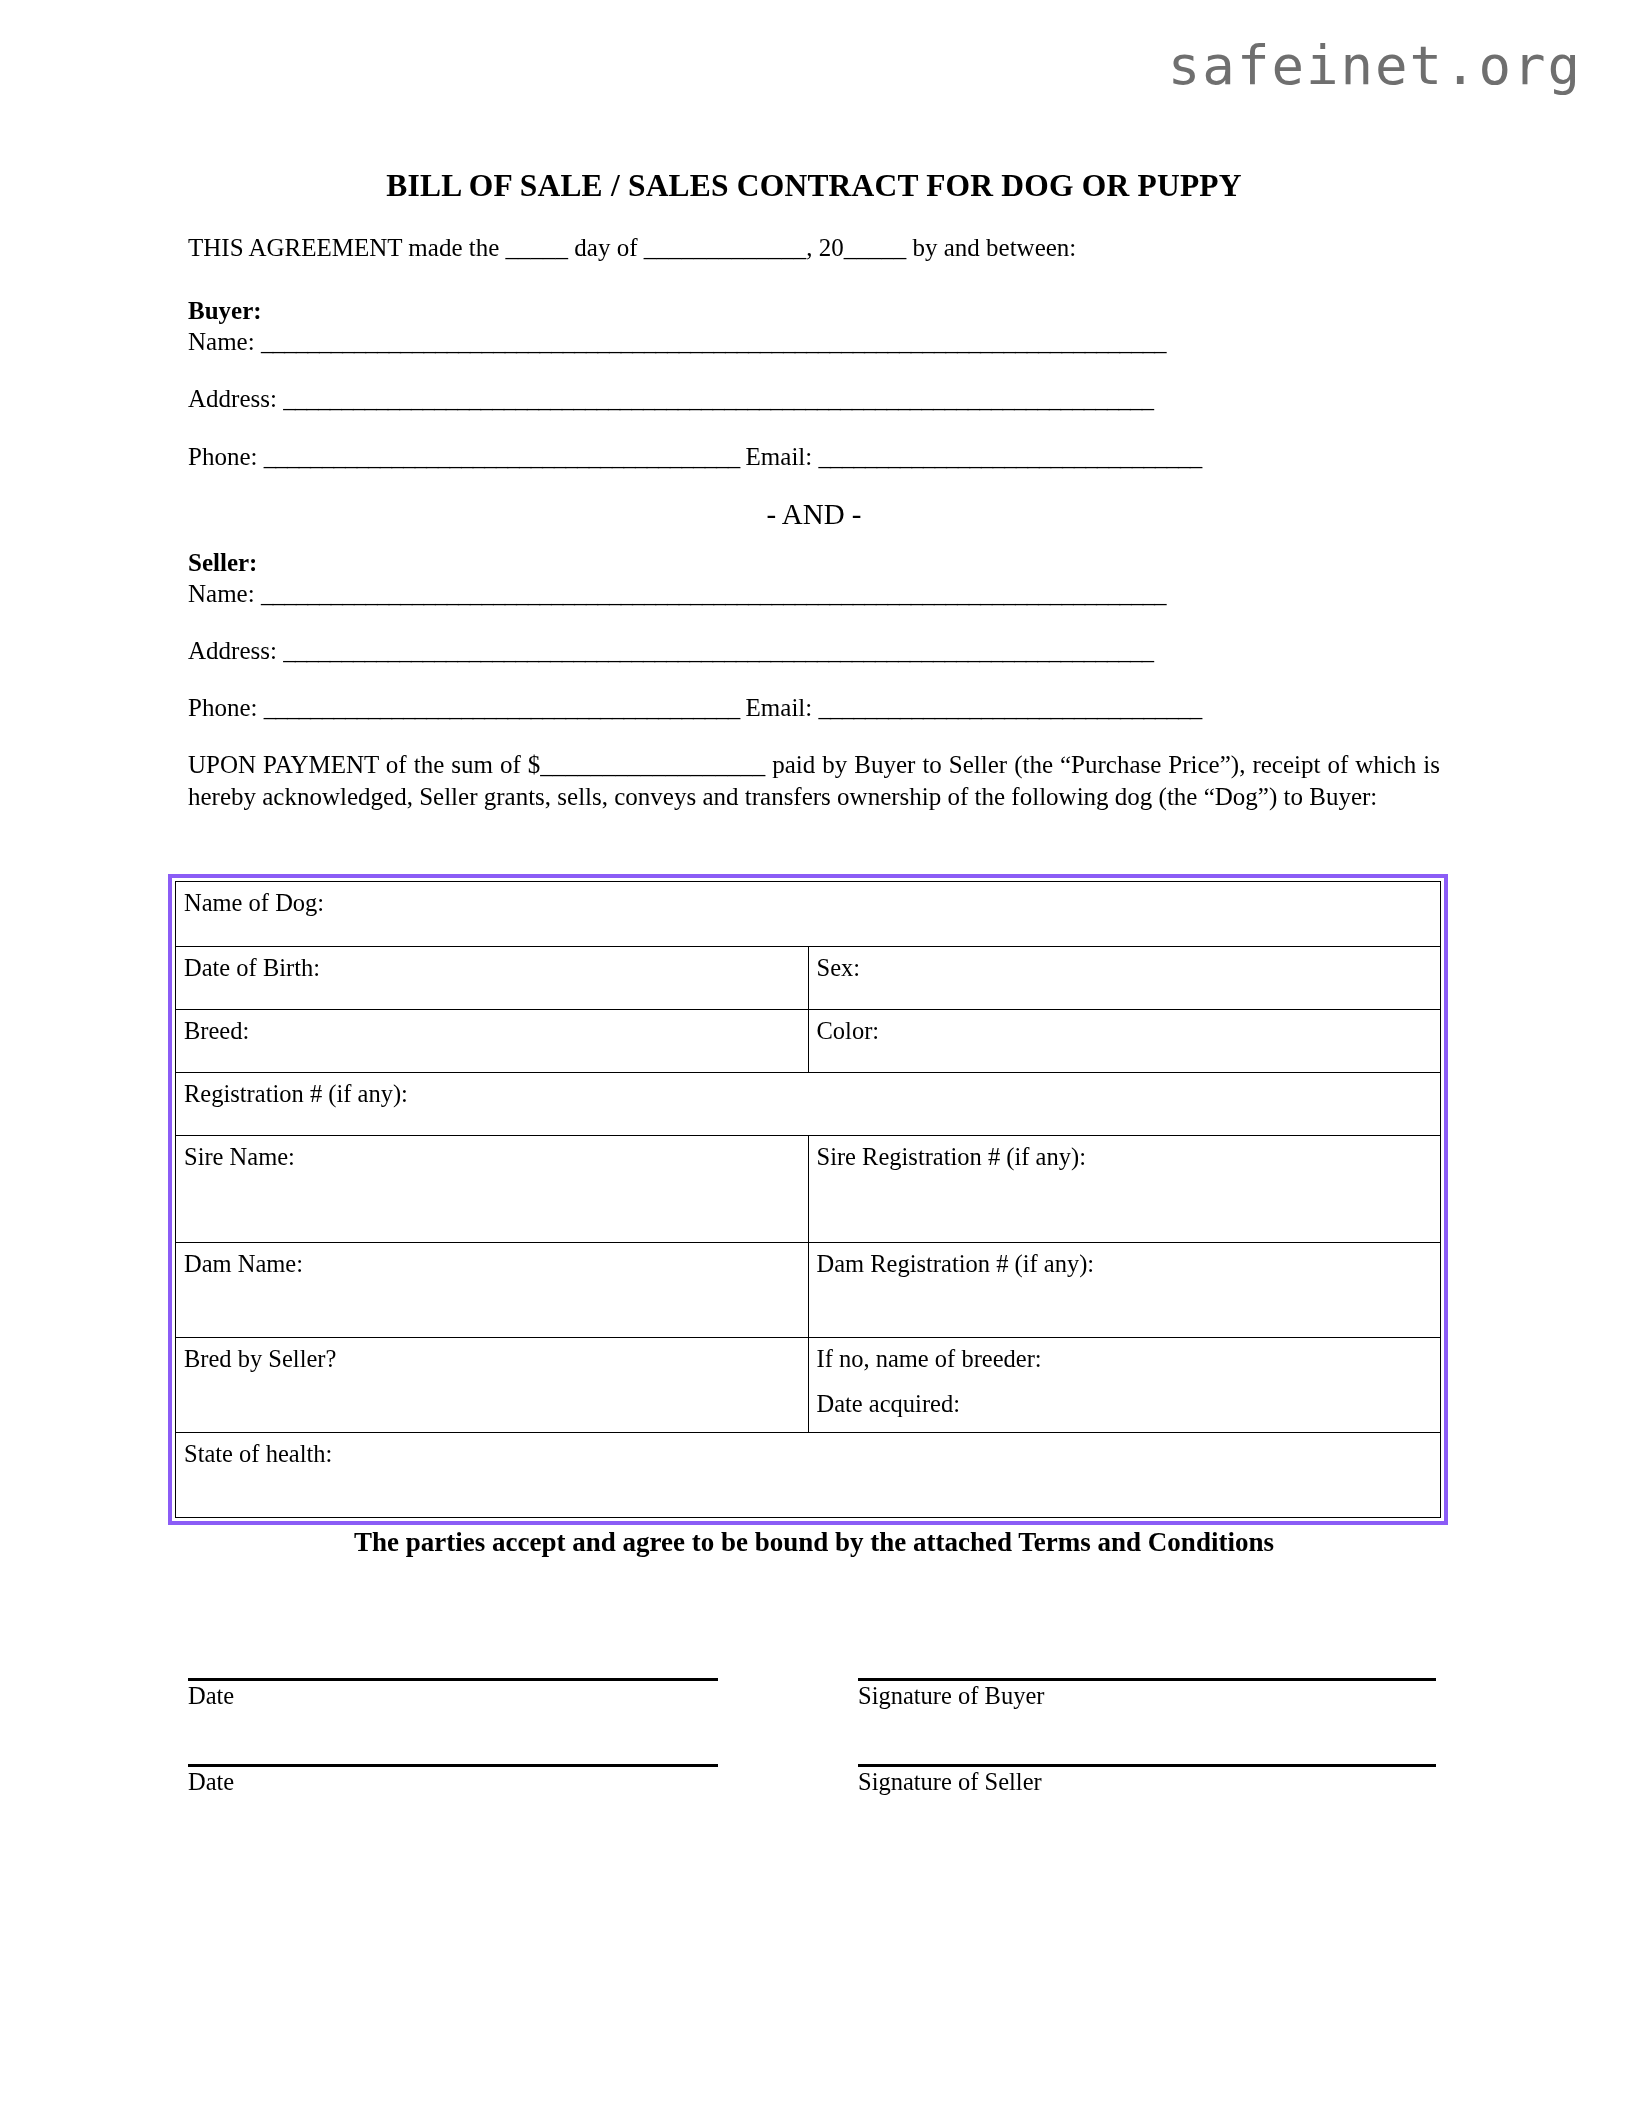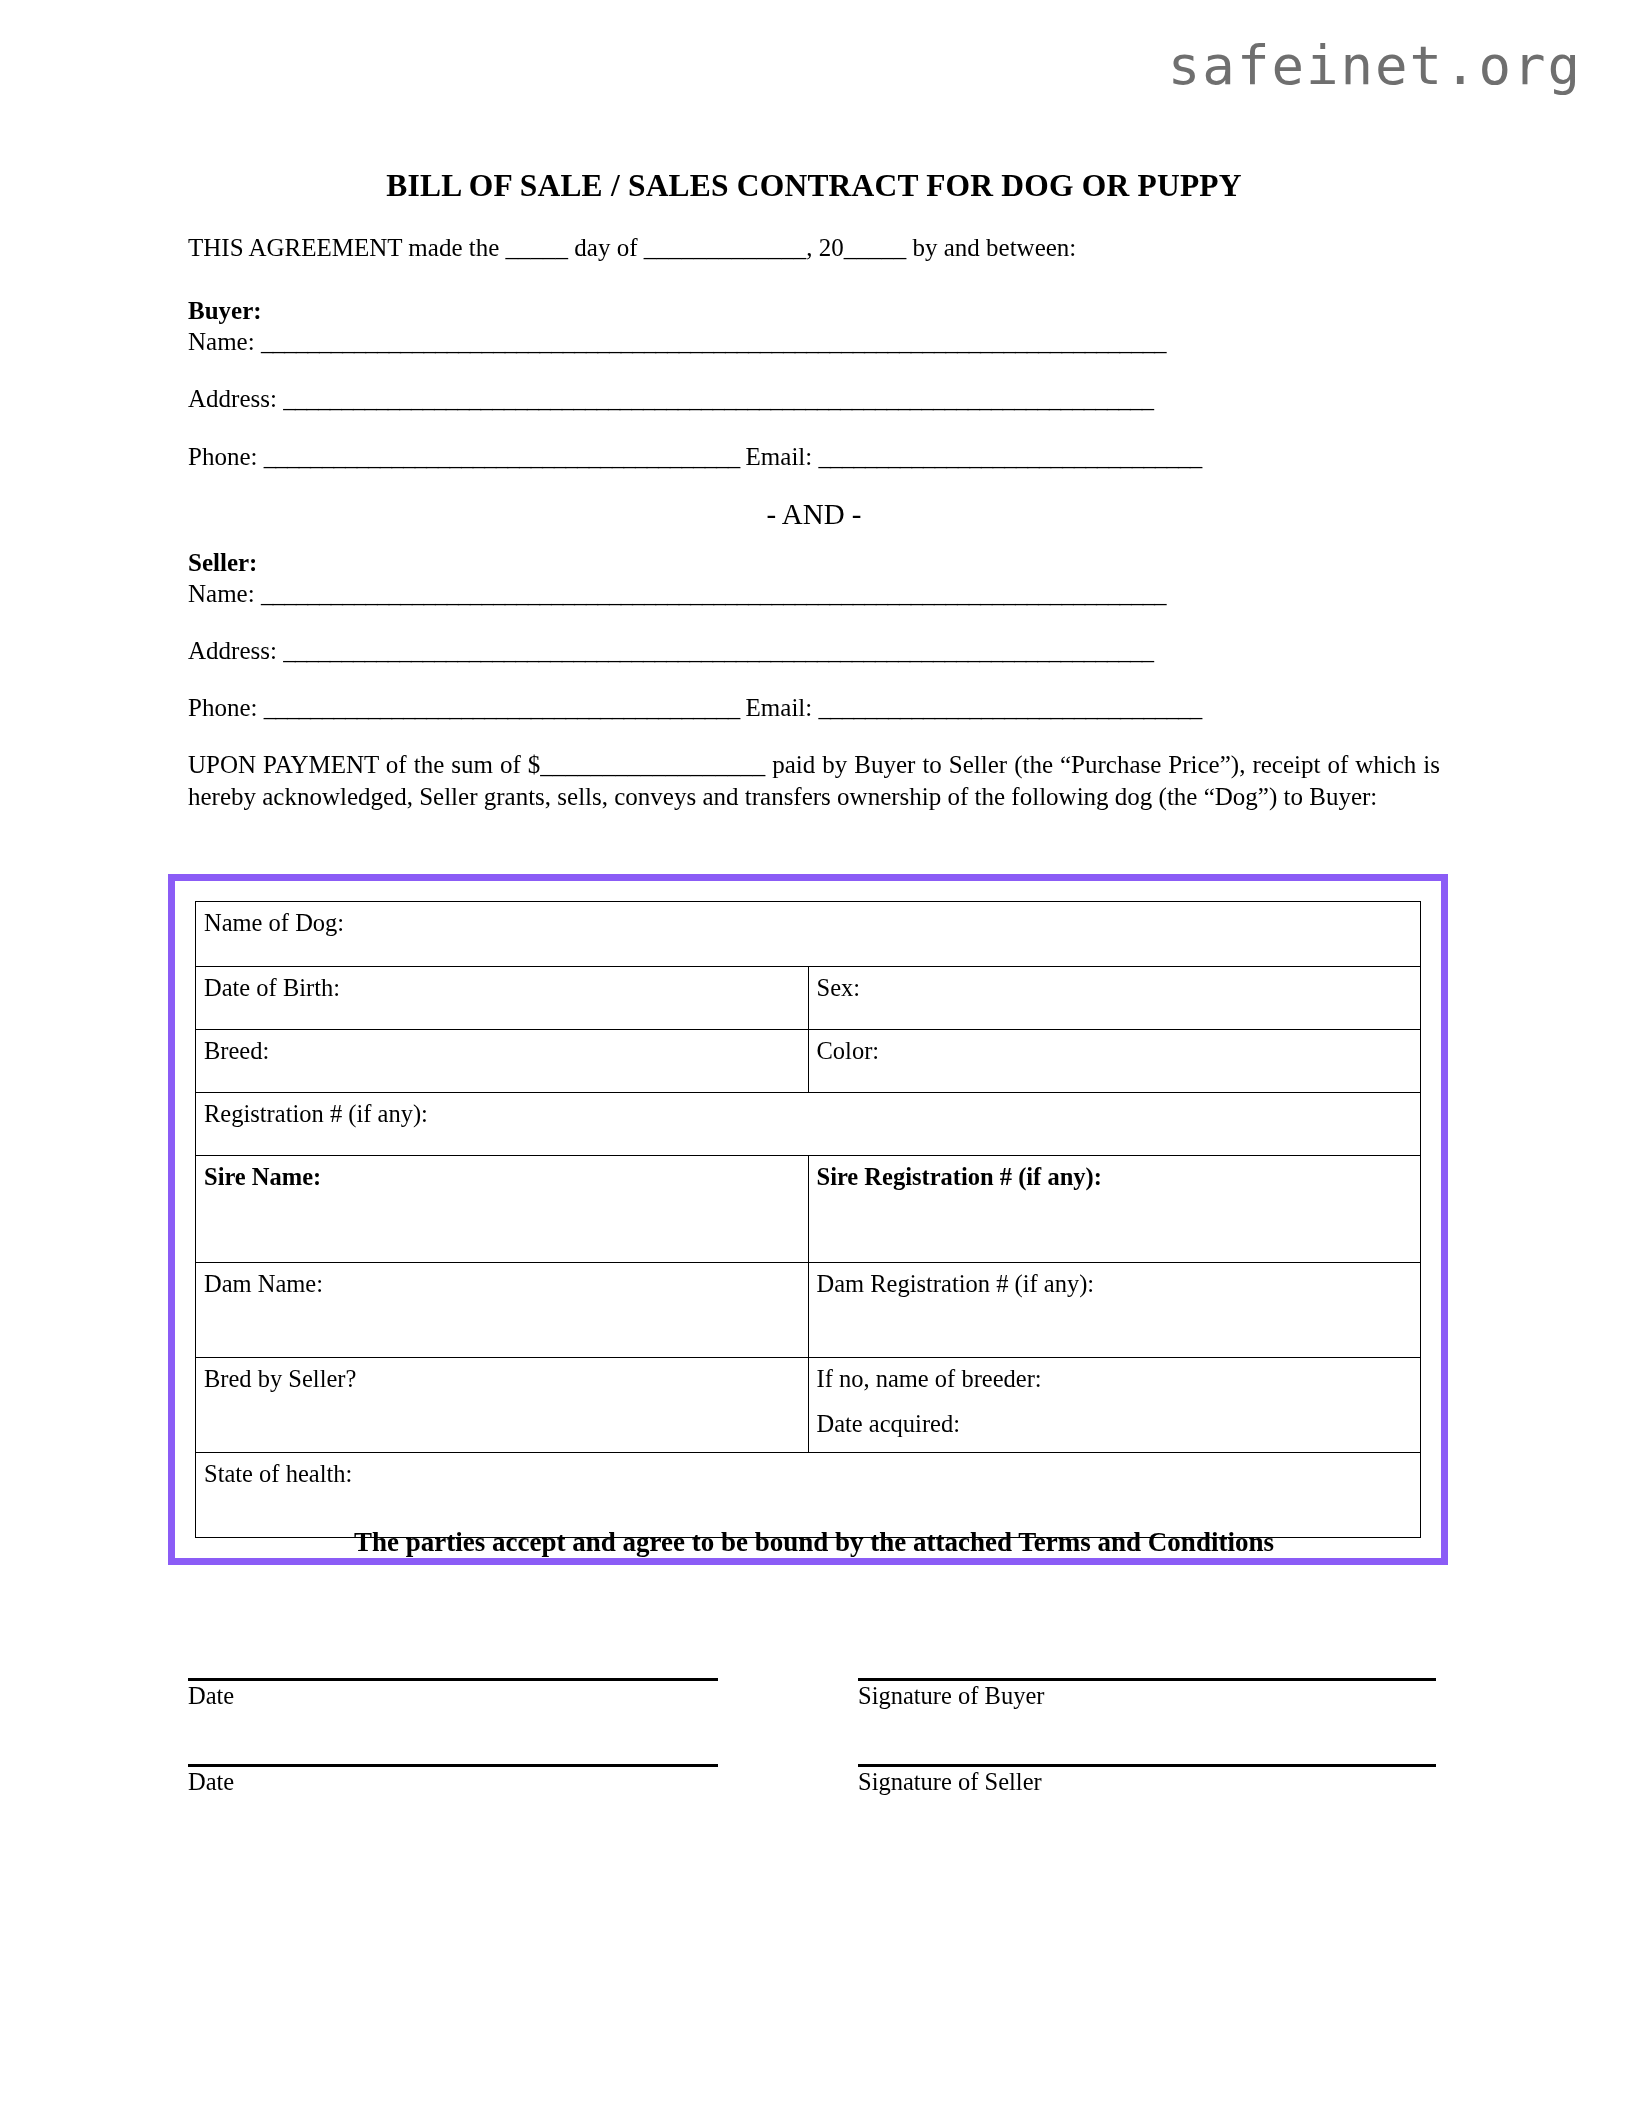--- a/index.html
+++ b/index.html
@@ -91,41 +91,41 @@
     text-align: justify;
     margin: 12px 0 0 0;
   }
 
   
   .table-wrap {
     position: absolute;
     left: 168px;
     top: 874px;
     width: 1280px;
-    border: 7px solid #8b5cf6;
+    border: 4px solid #8b5cf6;
     background: #ffffff;
     box-sizing: border-box;
-    padding: 20px;
+    padding: 3px;
   }
   .dog-table {
     width: 100%;
     border-collapse: collapse;
     table-layout: fixed;
     border: 1.5px solid #000000;
   }
   .dog-table td {
     border: 1.5px solid #000000;
     vertical-align: top;
     padding: 6px 0 0 8px;
     font-size: 24.5px;
     line-height: 1.22;
   }
   .cell-h58  { height: 58px; }
   .cell-h56  { height: 56px; }
-  .cell-h100 { height: 100px; font-weight: bold; }
+  .cell-h100 { height: 100px; }
   .cell-h88  { height: 88px; }
   .cell-h78  { height: 78px; }
 
   .sub-line { margin-top: 15px; }
 
   
   .accept {
     position: absolute;
     left: 188px;
     top: 1525px;

